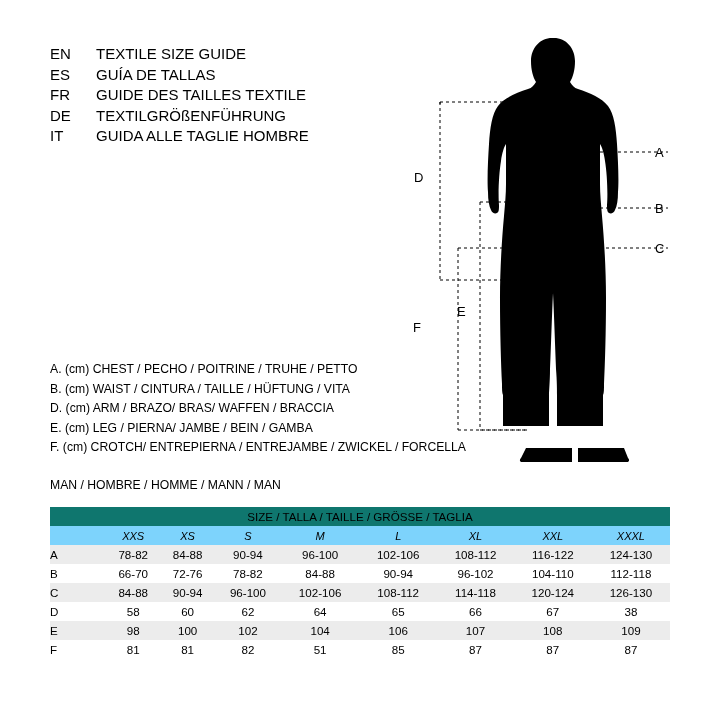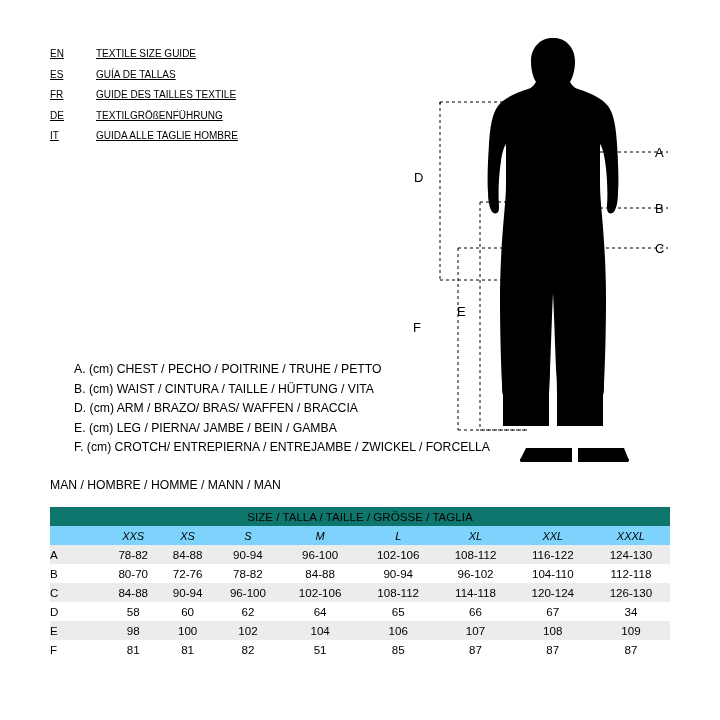--- a/index.html
+++ b/index.html
@@ -14,43 +14,41 @@
     color: #000000;
     position: relative;
     overflow: hidden;
   }
 
   
   .lang-block {
     position: absolute;
     left: 50px;
     top: 44px;
-    font-size: 10px;
+    font-size: 15px;
     line-height: 20.5px;
-    text-decoration: underline;
   }
   .lang-row {
     display: flex;
   }
   .lang-code {
     width: 46px;
     flex: 0 0 46px;
   }
   .lang-title {
     white-space: nowrap;
   }
 
   
   .legend {
     position: absolute;
     left: 50px;
     top: 360px;
     font-size: 12.2px;
     line-height: 19.6px;
-    margin-left: 24px;
   }
   .legend-note {
     position: absolute;
     left: 50px;
     top: 478px;
     font-size: 12.2px;
   }
 
   
   .figure {
@@ -268,21 +266,21 @@
         <td>90-94</td>
         <td>96-100</td>
         <td>102-106</td>
         <td>108-112</td>
         <td>116-122</td>
         <td>124-130</td>
       </tr>
 
       <tr class="white">
         <td class="rowlabel">B</td>
-        <td>80-70</td>
+        <td>66-70</td>
         <td>72-76</td>
         <td>78-82</td>
         <td>84-88</td>
         <td>90-94</td>
         <td>96-102</td>
         <td>104-110</td>
         <td>112-118</td>
       </tr>
 
       <tr class="band">
@@ -299,21 +297,21 @@
 
       <tr class="white">
         <td class="rowlabel">D</td>
         <td>58</td>
         <td>60</td>
         <td>62</td>
         <td>64</td>
         <td>65</td>
         <td>66</td>
         <td>67</td>
-        <td>34</td>
+        <td>38</td>
       </tr>
 
       <tr class="band">
         <td class="rowlabel">E</td>
         <td>98</td>
         <td>100</td>
         <td>102</td>
         <td>104</td>
         <td>106</td>
         <td>107</td>

